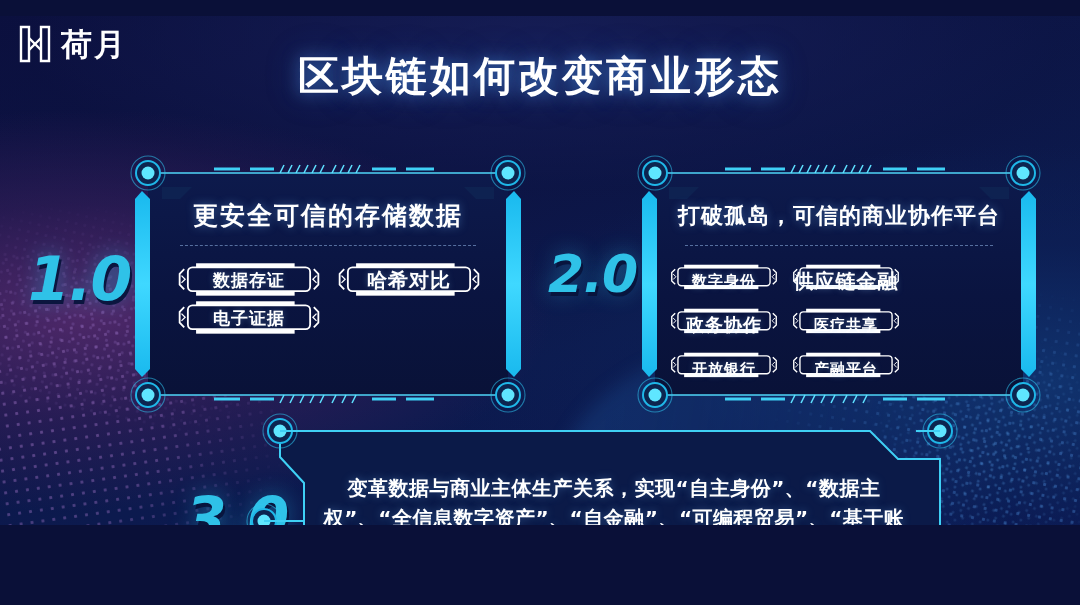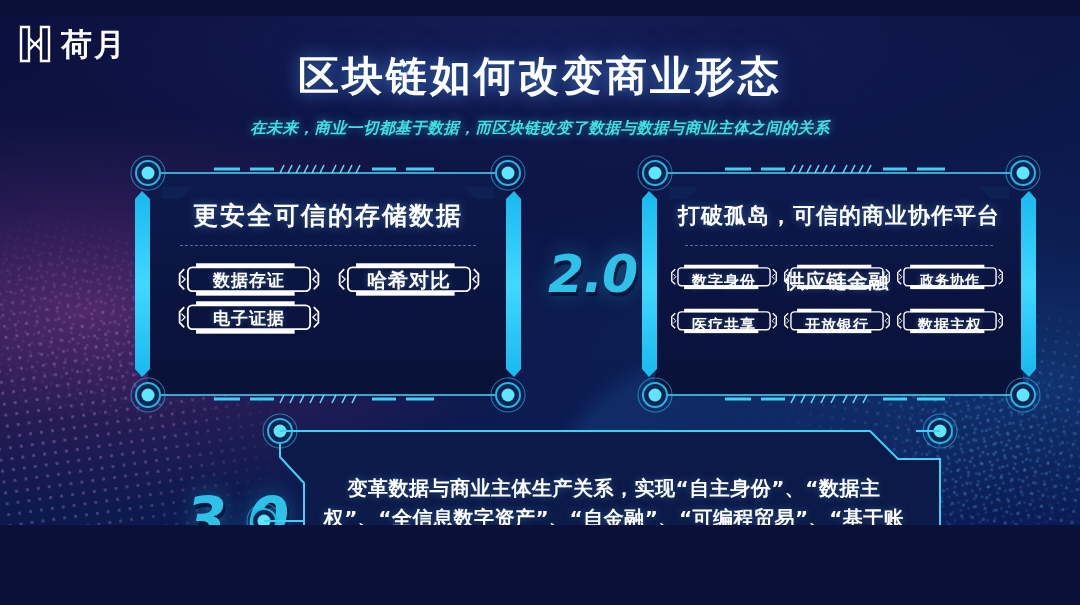--- a/index.html
+++ b/index.html
@@ -118,22 +118,22 @@
         <path d="M3,3 L3,37 L11,37 L11,3 L3,3 Z"></path>
         <path d="M23,3 L23,37 L31,37 L31,3 L23,3 Z"></path>
         <path d="M11,14 L23,26"></path>
         <path d="M11,26 L23,14"></path>
       </g>
     </svg>
     <div class="logo-text">荷月</div>
   </div>
 
   <div class="title">区块链如何改变商业形态</div>
-  <div class="subtitle">在未来，商业一切都基于数据，而区块链改变了数据与数据与商业主体之间的关系</div>
-
+
+  <div class="num" id="num1" style="left:28px;top:228px;font-size:60px;">1.0</div>
 
   <div class="panel" id="panel1" style="left:148px;top:157px;width:360px;height:222px;">
     <div class="panel-body"></div>
     <svg class="panel-svg" viewBox="0 0 412 274" preserveAspectRatio="none">
       <defs>
         <linearGradient id="bar1" x1="0" y1="0" x2="0" y2="1">
           <stop offset="0" stop-color="#19b9ee"></stop>
             <stop offset="0.5" stop-color="#3fd8ff"></stop>
             <stop offset="1" stop-color="#19b9ee"></stop>
         </linearGradient>
@@ -319,21 +319,21 @@
       <g>
         <circle cx="394" cy="248" r="17" fill="none" stroke="#2fc8f2" stroke-width="1.1" opacity="0.55"></circle>
         <circle cx="394" cy="248" r="12" fill="#0c2550" stroke="#1fb7e8" stroke-width="2"></circle>
         <circle cx="394" cy="248" r="6.5" fill="#5fe6ff"></circle>
       </g>
     </svg>
 
     <div class="p-head" style="top:28px;font-size:22px;letter-spacing:1px;">打破孤岛，可信的商业协作平台</div>
     <div class="p-divider" style="left:30px;right:30px;top:72px;"></div>
 
-    <div class="tags" id="tags2" style="left:14px;top:90px;width:340px;gap:8px 3px;">
+    <div class="tags" id="tags2" style="left:14px;top:90px;width:340px;gap:8px 12px;">
         <div class="tag" style="width: 110px; height: 36px; font-size: 15px;">
           <svg class="tag-frame" viewBox="0 0 160 40" preserveAspectRatio="none">
             <rect x="13" y="7" width="134" height="26" rx="5" ry="5" fill="none" stroke="#ffffff" stroke-width="2"></rect>
             <rect x="22" y="2.5" width="108" height="5" fill="#ffffff"></rect>
             <rect x="22" y="33" width="108" height="5" fill="#ffffff"></rect>
             <path d="M9,9 L4,14 L4,26 L9,31" fill="none" stroke="#ffffff" stroke-width="2"></path>
             <path d="M151,9 L156,14 L156,26 L151,31" fill="none" stroke="#ffffff" stroke-width="2"></path>
             <path d="M6,16 L10,20 L6,24" fill="none" stroke="#ffffff" stroke-width="1.4"></path>
             <path d="M154,16 L150,20 L154,24" fill="none" stroke="#ffffff" stroke-width="1.4"></path>
           </svg>
@@ -344,21 +344,21 @@
             <rect x="13" y="7" width="134" height="26" rx="5" ry="5" fill="none" stroke="#ffffff" stroke-width="2"></rect>
             <rect x="22" y="2.5" width="108" height="5" fill="#ffffff"></rect>
             <rect x="22" y="33" width="108" height="5" fill="#ffffff"></rect>
             <path d="M9,9 L4,14 L4,26 L9,31" fill="none" stroke="#ffffff" stroke-width="2"></path>
             <path d="M151,9 L156,14 L156,26 L151,31" fill="none" stroke="#ffffff" stroke-width="2"></path>
             <path d="M6,16 L10,20 L6,24" fill="none" stroke="#ffffff" stroke-width="1.4"></path>
             <path d="M154,16 L150,20 L154,24" fill="none" stroke="#ffffff" stroke-width="1.4"></path>
           </svg>
           <span class="tag-label">供应链金融</span>
         </div>
-        <div class="tag" style="width: 110px; height: 36px; font-size: 14px; font-family: Liberation Serif, serif;">
+        <div class="tag" style="width: 110px; height: 36px; font-size: 18px; font-family: Liberation Serif, serif;">
           <svg class="tag-frame" viewBox="0 0 160 40" preserveAspectRatio="none">
             <rect x="13" y="7" width="134" height="26" rx="5" ry="5" fill="none" stroke="#ffffff" stroke-width="2"></rect>
             <rect x="22" y="2.5" width="108" height="5" fill="#ffffff"></rect>
             <rect x="22" y="33" width="108" height="5" fill="#ffffff"></rect>
             <path d="M9,9 L4,14 L4,26 L9,31" fill="none" stroke="#ffffff" stroke-width="2"></path>
             <path d="M151,9 L156,14 L156,26 L151,31" fill="none" stroke="#ffffff" stroke-width="2"></path>
             <path d="M6,16 L10,20 L6,24" fill="none" stroke="#ffffff" stroke-width="1.4"></path>
             <path d="M154,16 L150,20 L154,24" fill="none" stroke="#ffffff" stroke-width="1.4"></path>
           </svg>
           <span class="tag-label">政务协作</span>
@@ -390,21 +390,21 @@
         <div class="tag" style="width: 110px; height: 36px; font-size: 15px;">
           <svg class="tag-frame" viewBox="0 0 160 40" preserveAspectRatio="none">
             <rect x="13" y="7" width="134" height="26" rx="5" ry="5" fill="none" stroke="#ffffff" stroke-width="2"></rect>
             <rect x="22" y="2.5" width="108" height="5" fill="#ffffff"></rect>
             <rect x="22" y="33" width="108" height="5" fill="#ffffff"></rect>
             <path d="M9,9 L4,14 L4,26 L9,31" fill="none" stroke="#ffffff" stroke-width="2"></path>
             <path d="M151,9 L156,14 L156,26 L151,31" fill="none" stroke="#ffffff" stroke-width="2"></path>
             <path d="M6,16 L10,20 L6,24" fill="none" stroke="#ffffff" stroke-width="1.4"></path>
             <path d="M154,16 L150,20 L154,24" fill="none" stroke="#ffffff" stroke-width="1.4"></path>
           </svg>
-          <span class="tag-label">数据主权</span>
+          <span class="tag-label">产融平台</span>
         </div>
       </div>
   </div>
 
   <div class="num" id="num3" style="left:185px;top:468px;font-size:60px;">3.0</div>
 
   <div class="panel" id="panel3" style="left:280px;top:415px;width:660px;height:176px;text-align:center;">
     <svg class="panel-svg" viewBox="0 0 712 228" preserveAspectRatio="none">
 
       <path d="M26,26 L620,26 L660,26 L684,50 L684,130 L660,154 L684,178 L684,202

